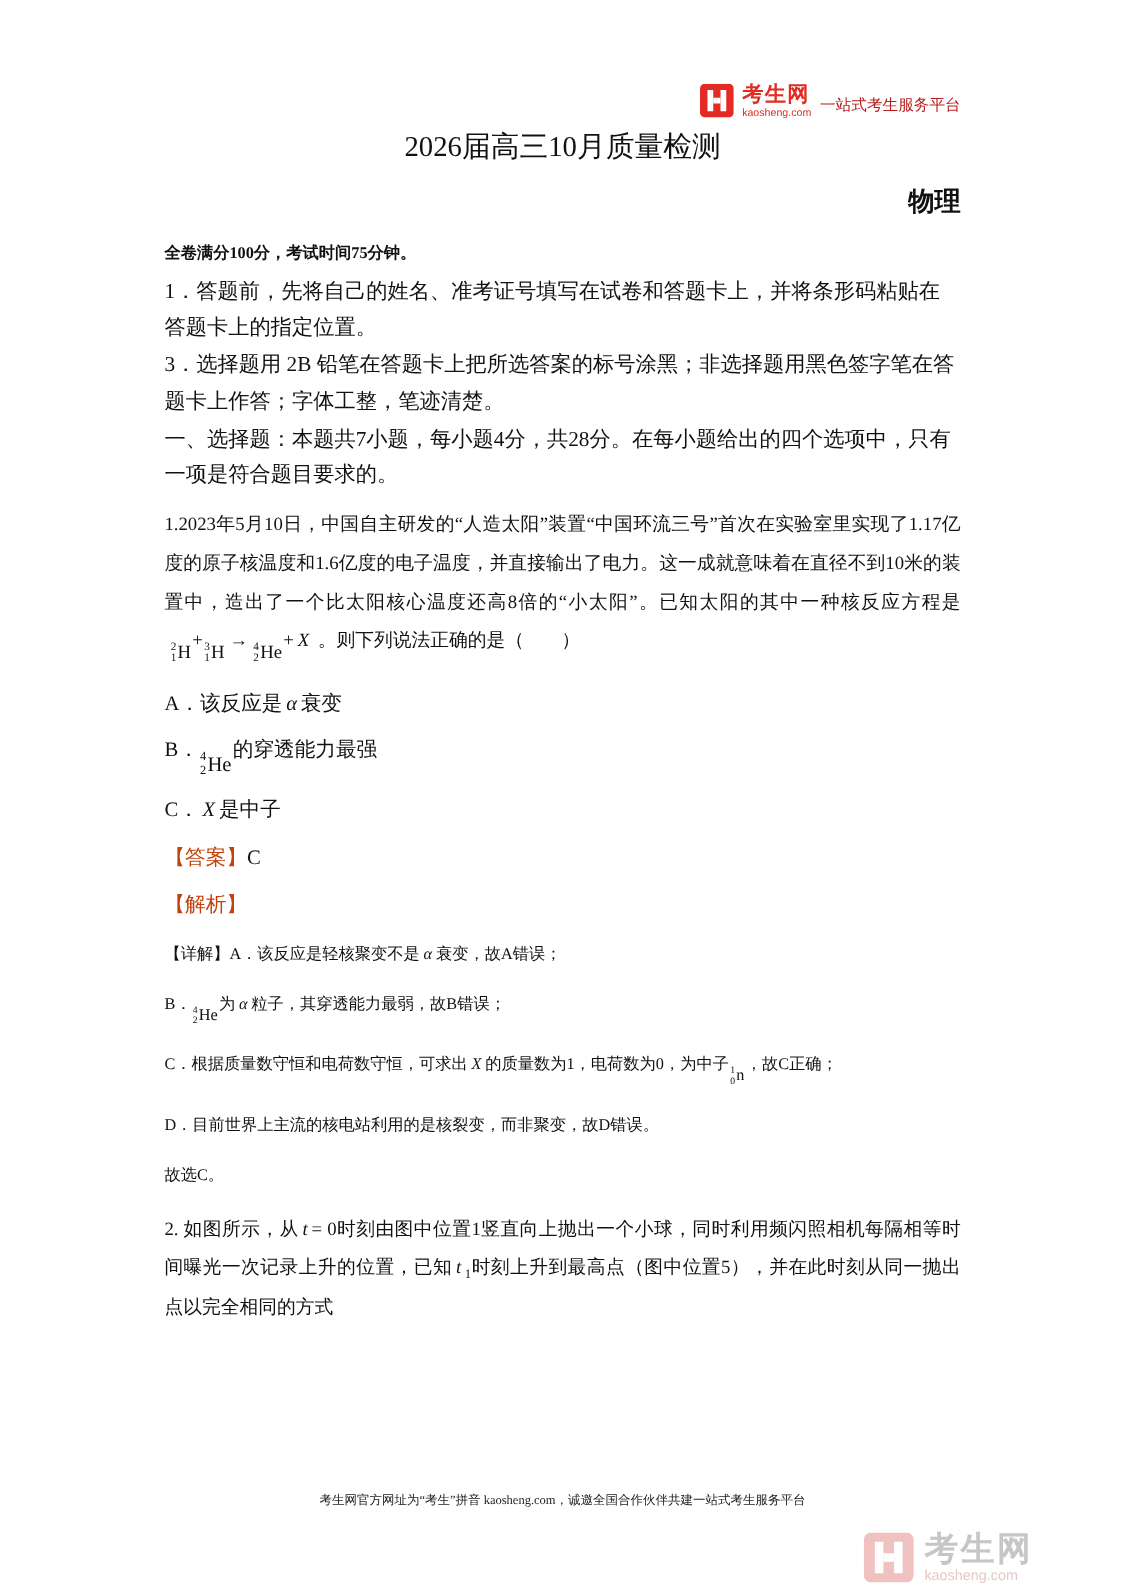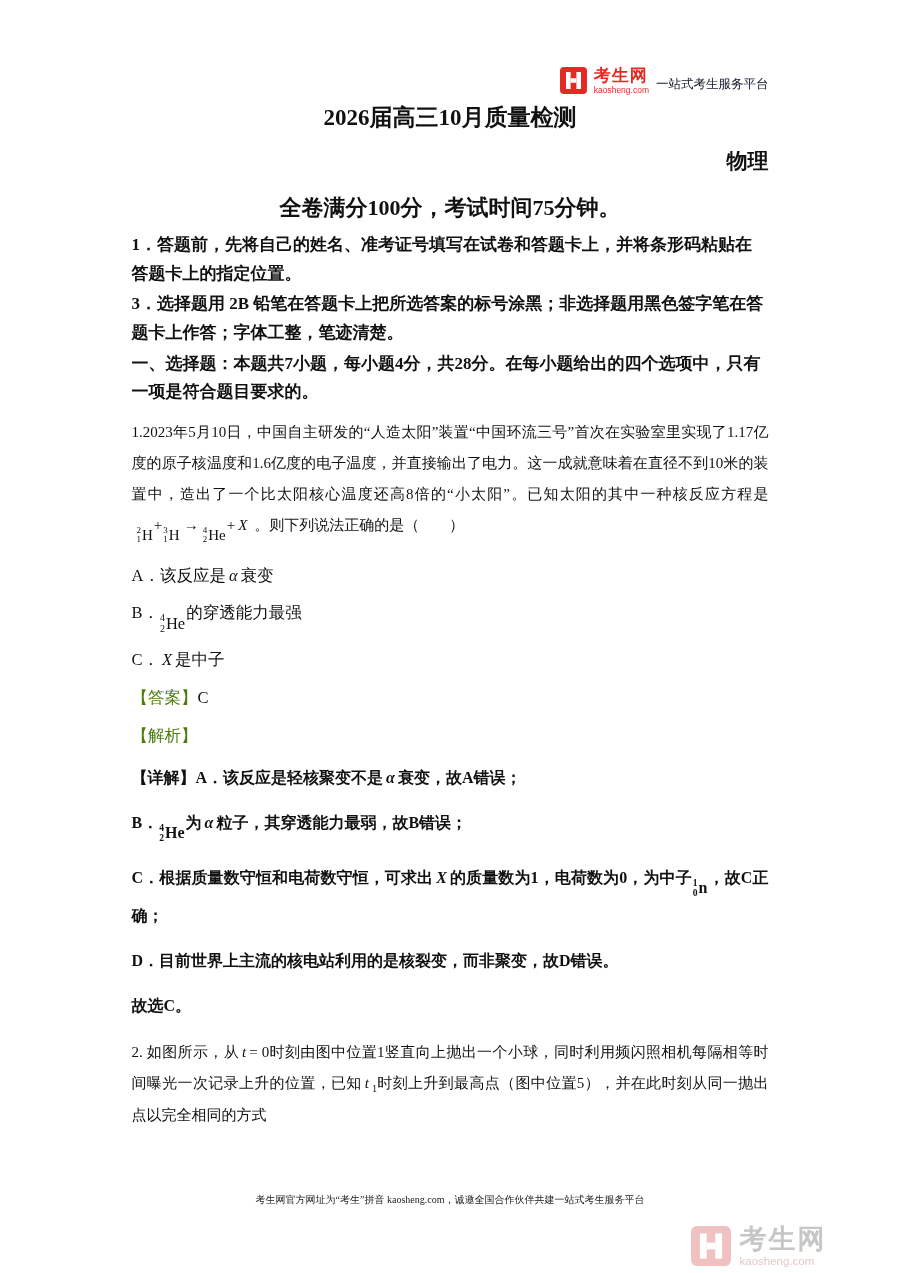--- a/index.html
+++ b/index.html
@@ -13,38 +13,38 @@
 
   
   .logo-row { display:flex; justify-content:flex-end; align-items:flex-end; height:48px; }
   .logo { display:flex; align-items:flex-end; gap:7px; }
   .logo-icon { flex:0 0 auto; display:block; }
   .logo-textcol { display:flex; flex-direction:column; line-height:1; }
   .logo-name { color:#e32b23; font-weight:bold; font-size:17px;
                font-family:"Liberation Sans","DejaVu Sans",sans-serif; letter-spacing:1px; }
   .logo-domain { color:#e32b23; font-size:8.5px; margin-top:2px;
                  font-family:"Liberation Sans","DejaVu Sans",sans-serif; }
-  .logo-tagline { color:#0f172a; font-size:12.5px; padding-bottom:1px;
+  .logo-tagline { color:#b91c1c; font-size:12.5px; padding-bottom:1px;
                   font-family:Liberation Mono, monospace; }
 
   
-  .title   { text-align:center; font-size:23px; font-weight:bold; margin:8px 0 14px; }
+  .title   { text-align:center; font-size:23px; font-weight:normal; margin:8px 0 14px; }
   .subject { text-align:right; font-size:21px; font-weight:bold; margin:0 0 18px; }
-  .exam-info { text-align:center; font-size:22px; font-weight:bold; margin:0 0 8px; }
+  .exam-info { text-align:left; font-size:13px; font-weight:bold; margin:0 0 8px; }
 
   
-  .inst, .section-head { font-size:17px; font-weight:bold; line-height:1.7; margin:1px 0; }
+  .inst, .section-head { font-size:17px; font-weight:normal; line-height:1.7; margin:1px 0; }
   .section-head { margin-top:2px; }
 
   
   .qtext { font-size:15px; line-height:2.05; margin:10px 0 6px; text-align:justify; }
   .option { font-size:16.5px; margin:15px 0; }
   .ans    { font-size:16.5px; margin:16px 0; }
-  .detail { font-size:16px; margin:17px 0; line-height:1.75; text-align:justify;font-weight:bold; }
-  .blue { color:#4d7c0f; }
+  .detail { font-size:13px; margin:17px 0; line-height:1.75; text-align:justify; }
+  .blue { color:#c2410c; }
   .var { font-style:italic; font-family:"Liberation Serif",serif; margin:0 3px; }
   sub { font-size:0.68em; }
 
   
   .formula { white-space:nowrap; margin:0 4px; }
   .formula .arrow { margin:0 3px; }
   .nuclide { display:inline-flex; align-items:center; vertical-align:-3px; margin:0 1px; }
   .nuclide .ss { display:inline-flex; flex-direction:column; align-items:flex-end;
                  font-size:0.6em; line-height:1.05; margin-right:1px; }
   .nuclide .ss span { display:block; }

